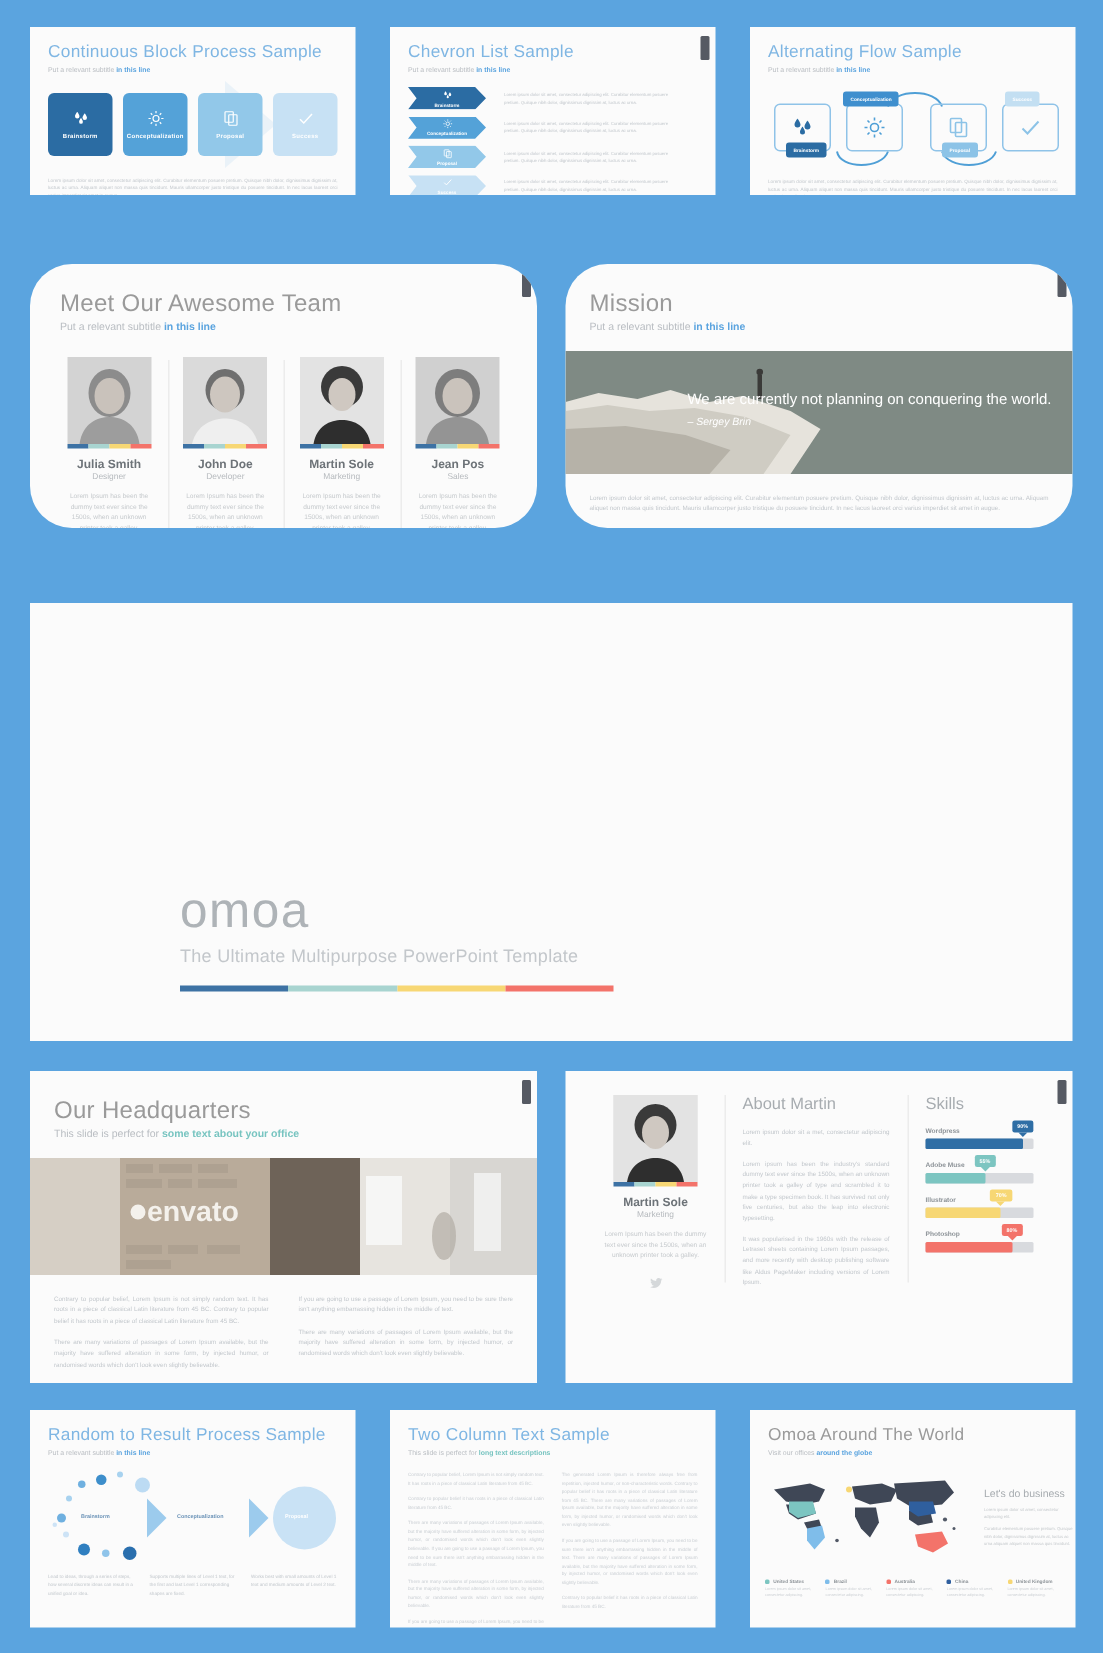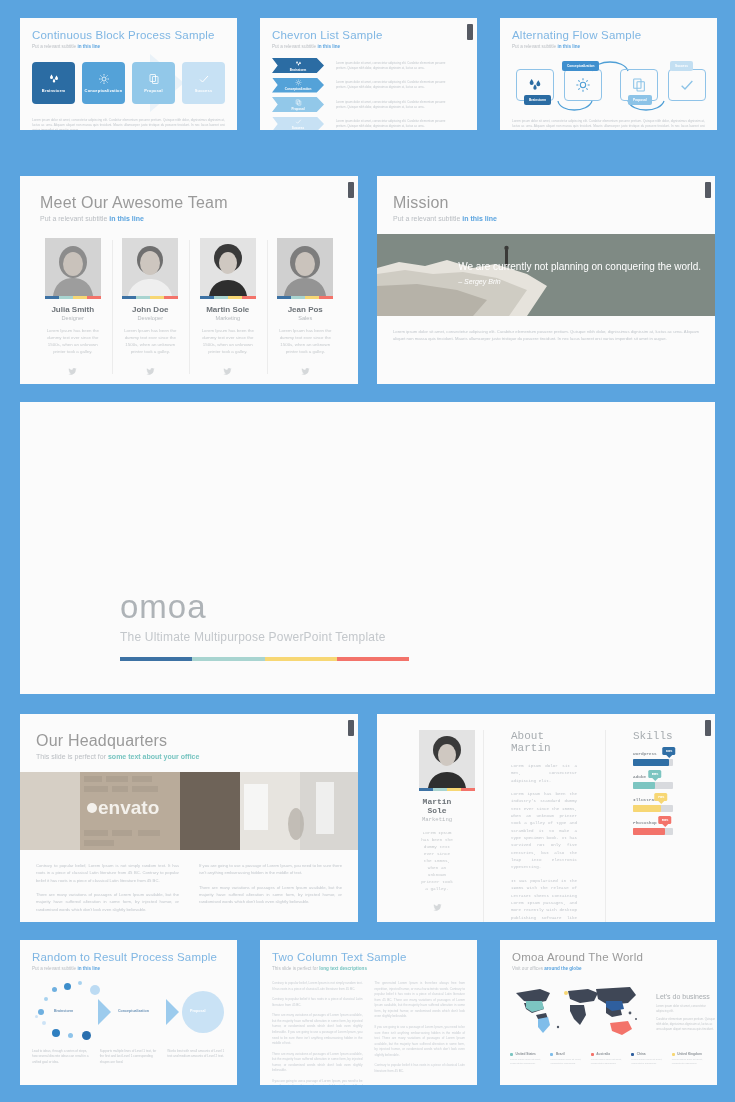--- a/index.html
+++ b/index.html
@@ -75,21 +75,21 @@
     display: flex; align-items: center; justify-content: center;
   }
   .af-box svg { width: 16px; height: 16px; }
   .af-tag {
     position: absolute; color: #fff; font-size: 3.2px; font-weight: bold;
     padding: 3px 5px; border-radius: 2px; white-space: nowrap;
   }
   .af-arc { position: absolute; }
 
   
-  .r2 { top: 176px; width: 338px; height: 208px; }
+  .r2 { top: 176px; width: 338px; height: 176px; border-radius: 28px; }
   .r2.a { left: 20px; } .r2.b { left: 377px; }
   .r2 .s-title { font-size: 16px; }
   .r2 .s-sub { font-size: 7px; margin-top: 3px; }
 
   .team-head { padding: 18px 0 0 20px; }
   .team-grid { display: flex; margin: 16px 14px 0 14px; }
   .team-card { flex: 1; padding: 0 8px; text-align: center; position: relative; }
   .team-card + .team-card::before {
     content: ""; position: absolute; left: 0; top: 2px; bottom: 6px; width: 1px; background: #ececec;
   }
@@ -122,21 +122,21 @@
   .r3.a { left: 20px; } .r3.b { left: 377px; }
   .r3 .s-title { font-size: 16px; }
   .r3 .s-sub { font-size: 7px; margin-top: 3px; }
   .hq-img { height: 78px; margin-top: 12px; position: relative; overflow: hidden; background: #b9b2a8; }
   .hq-cols { display: flex; gap: 20px; margin: 12px 16px 0 16px; }
   .hq-cols .col { flex: 1; }
   .hq-cols p { font-size: 4.2px; color: #c2c7cc; line-height: 1.75; text-align: justify; margin-bottom: 7px; }
 
   
   .m-grid { display: flex; margin: 16px 14px 0 14px; }
-  .m-col { padding: 0 28px; position: relative; font-family: Liberation Mono, monospace; }
+  .m-col { padding: 0 12px; position: relative; }
   .m-col + .m-col::before { content:""; position:absolute; left:0; top:0; bottom:10px; width:1px; background:#ececec; }
   .m-col.c1 { width: 92px; text-align: center; }
   .m-col.c2 { width: 122px; }
   .m-col.c3 { flex: 1; }
   .m-h { font-size: 11px; color: #a7acb0; font-weight: 300; margin-bottom: 9px; }
   .m-col.c2 p { font-size: 4.2px; color: #c2c7cc; line-height: 1.75; margin-bottom: 6px; text-align: justify; }
   .skill { margin-bottom: 8px; position: relative; }
   .skill .sn { font-size: 4.4px; font-weight: bold; color: #8d9398; margin-bottom: 3px; }
   .track { height: 7px; background: #d8dade; border-radius: 1px; position: relative; }
   .fill { height: 7px; border-radius: 1px; }

